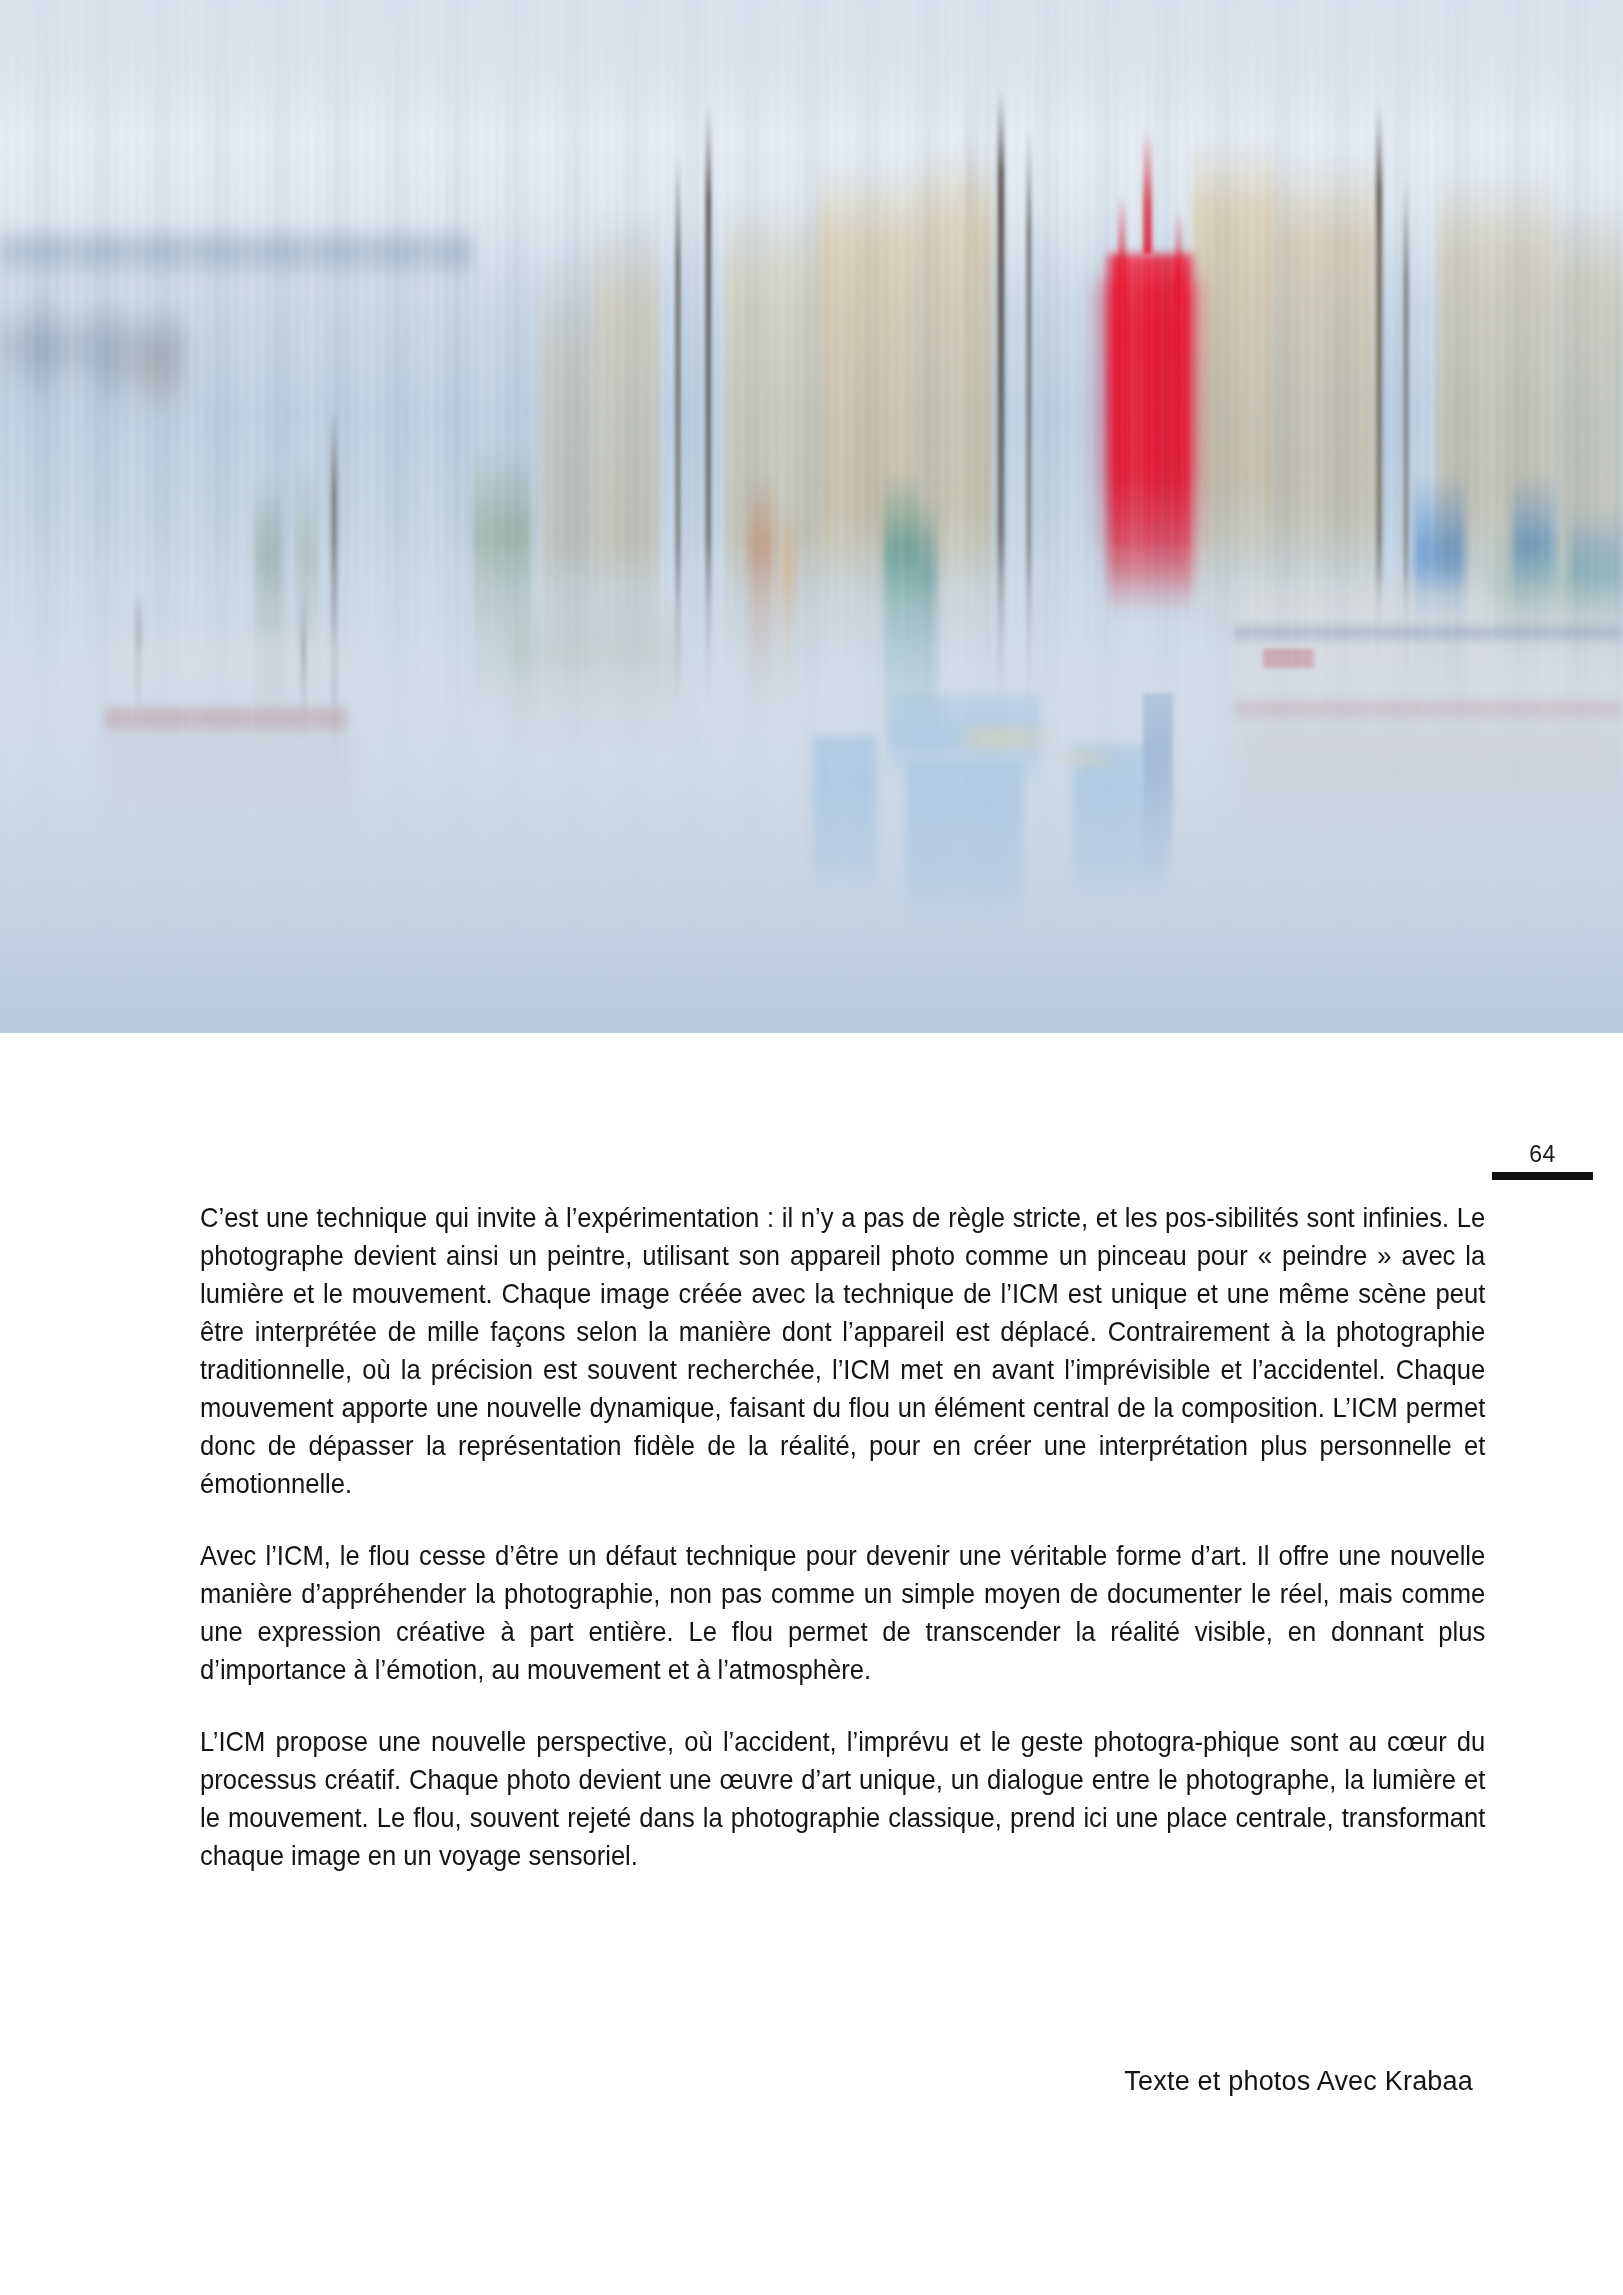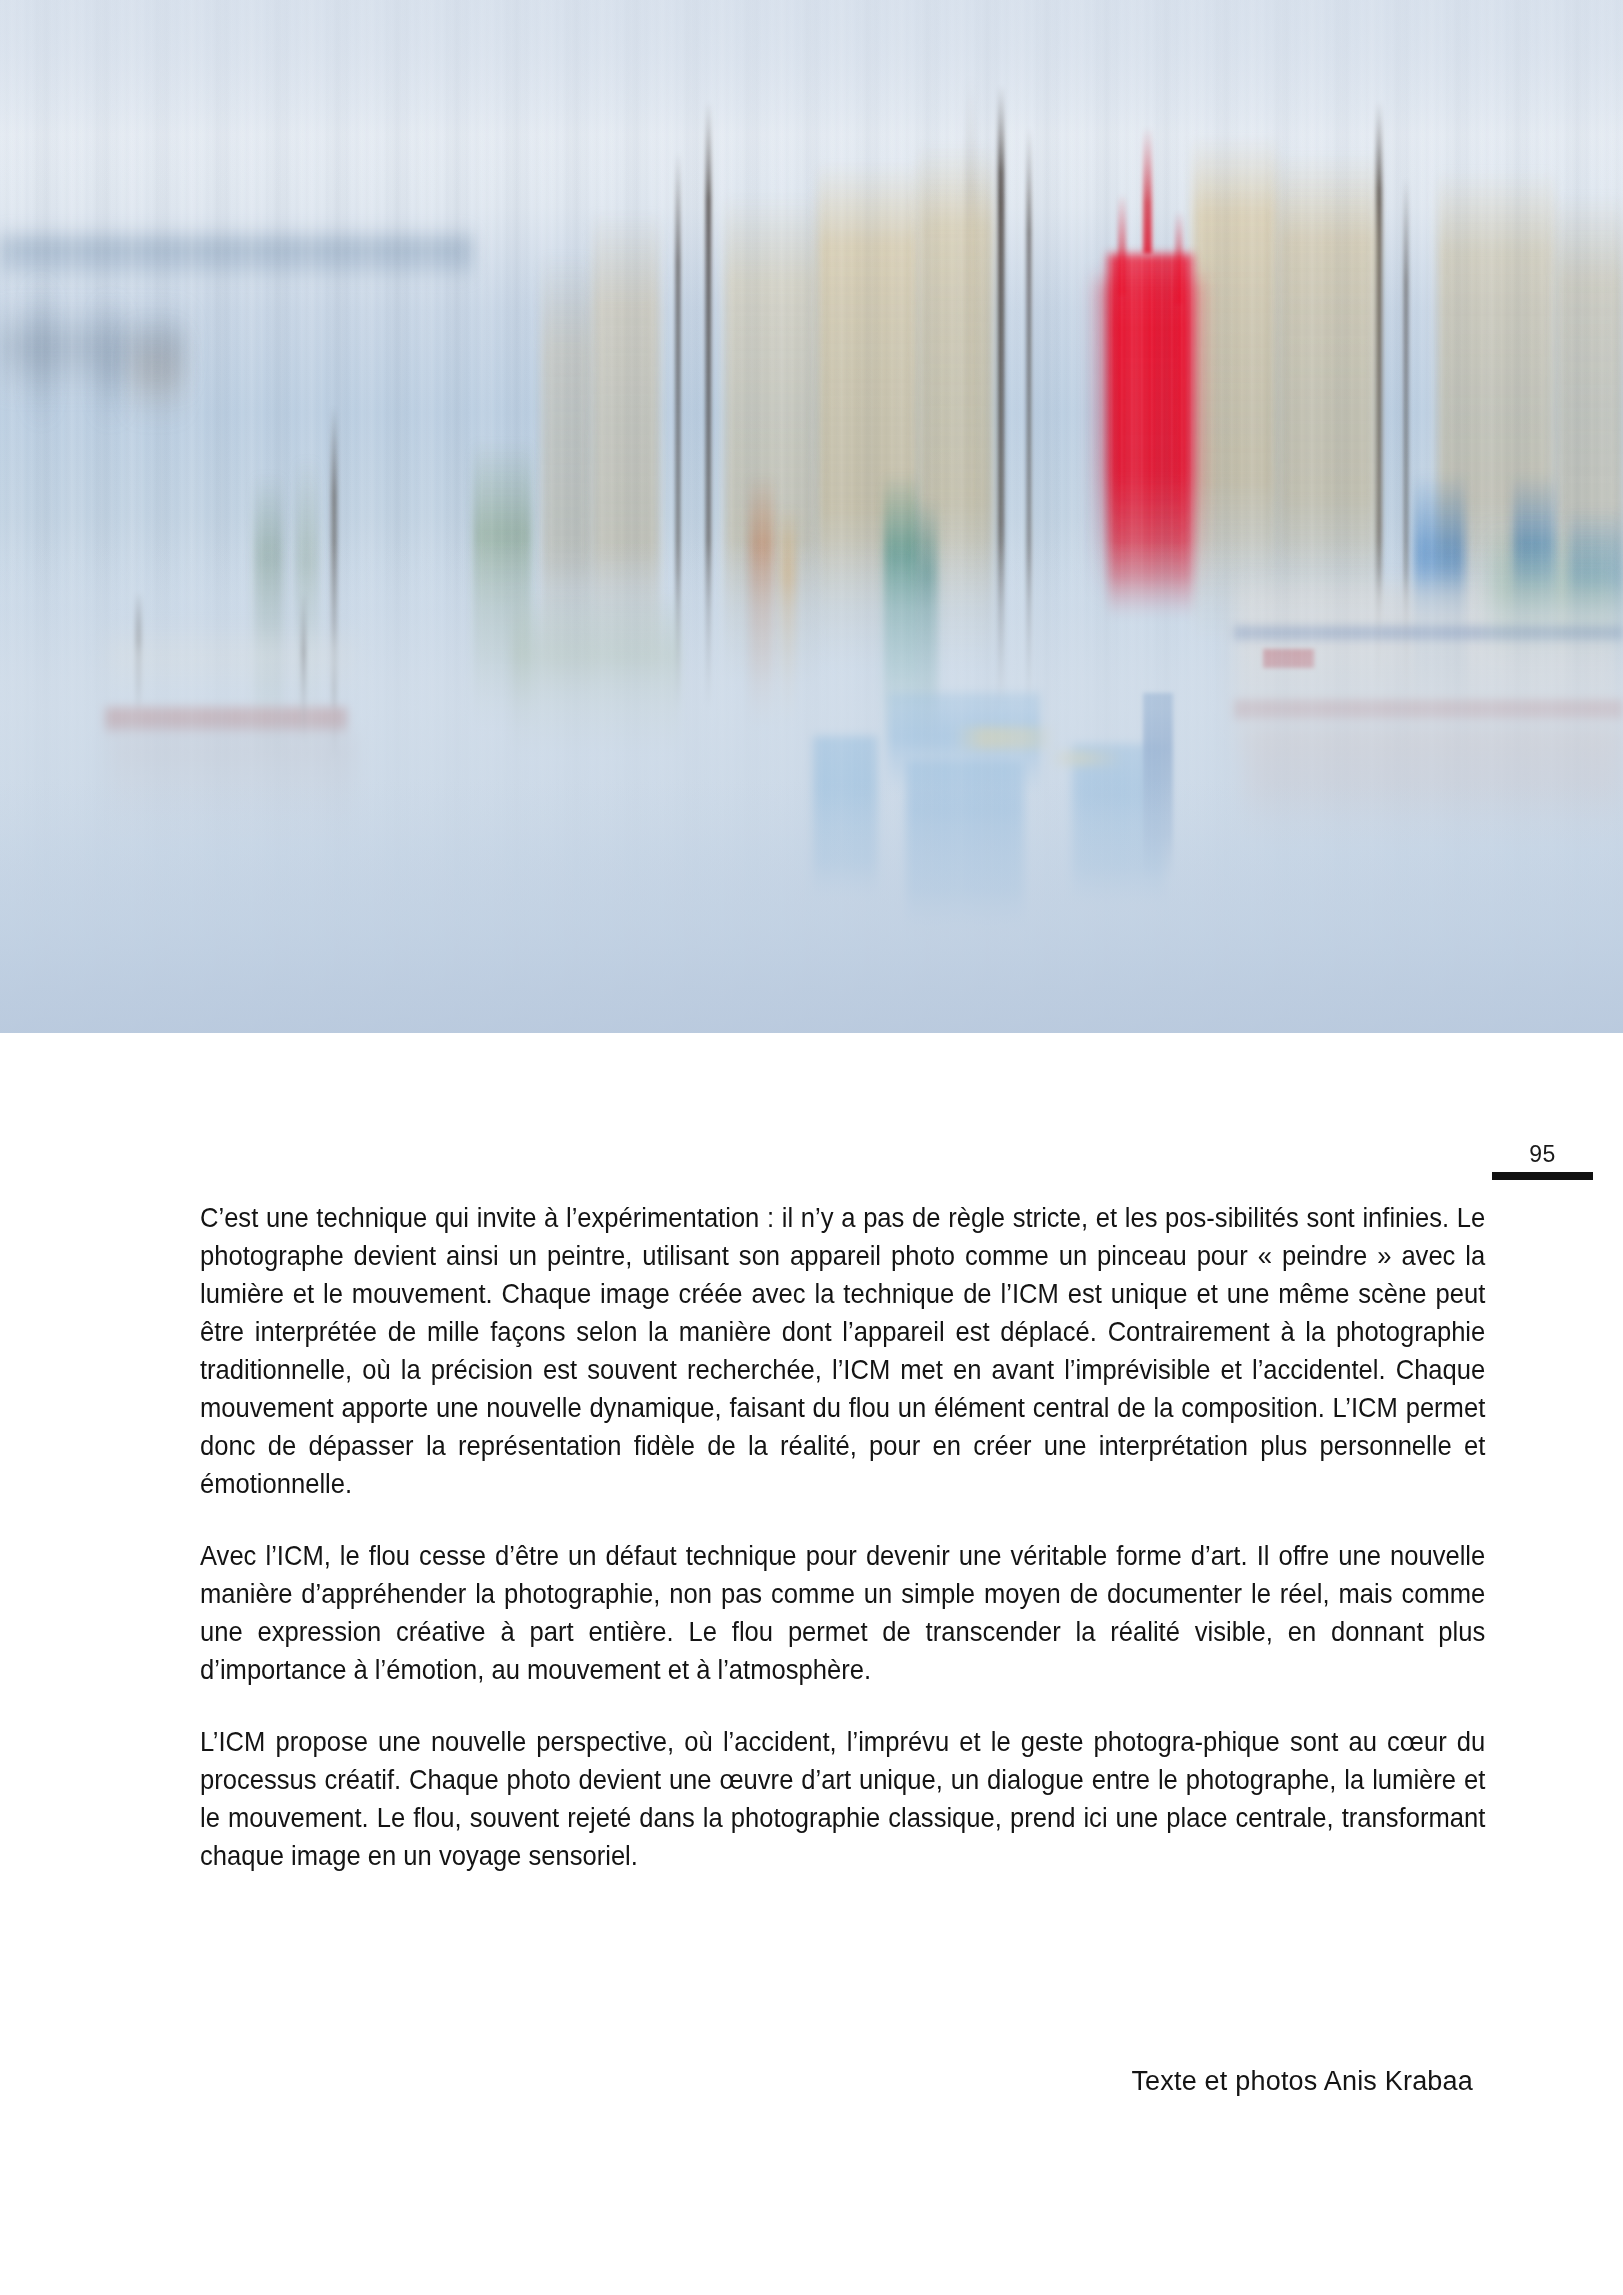--- a/index.html
+++ b/index.html
@@ -256,24 +256,24 @@
            rgba(255,255,255,0.00) 59px);"></div>
 
   <div class="water"></div>
 
   <div class="streaks" style="top:auto; bottom:0; height:254px; background:linear-gradient(to bottom, rgba(196,212,230,0) 0%, rgba(192,208,226,0.55) 55%, rgba(186,202,222,0.8) 100%); position:absolute; left:0; right:0;"></div>
 
   <div class="streaks" style="height:203px; background:linear-gradient(to bottom, rgba(228,234,242,0.55) 0%, rgba(222,230,240,0.25) 60%, rgba(214,224,236,0) 100%); position:absolute; left:0; right:0; top:0;"></div>
 </div>
 
 <div class="folio">
-  <div class="folio-num">95</div>
+  <div class="folio-num">64</div>
   <div class="folio-rule"></div>
 </div>
 
 <div class="textcol">
   <p class="para">C’est une technique qui invite à l’expérimentation : il n’y a pas de règle stricte, et les pos-sibilités sont infinies. Le photographe devient ainsi un peintre, utilisant son appareil photo comme un pinceau pour « peindre » avec la lumière et le mouvement. Chaque image créée avec la technique de l’ICM est unique et une même scène peut être interprétée de mille façons selon la manière dont l’appareil est déplacé. Contrairement à la photographie traditionnelle, où la précision est souvent recherchée, l’ICM met en avant l’imprévisible et l’accidentel. Chaque mouvement apporte une nouvelle dynamique, faisant du flou un élément central de la composition. L’ICM permet donc de dépasser la représentation fidèle de la réalité, pour en créer une interprétation plus personnelle et émotionnelle.</p>
   <p class="para">Avec l’ICM, le flou cesse d’être un défaut technique pour devenir une véritable forme d’art. Il offre une nouvelle manière d’appréhender la photographie, non pas comme un simple moyen de documenter le réel, mais comme une expression créative à part entière. Le flou permet de transcender la réalité visible, en donnant plus d’importance à l’émotion, au mouvement et à l’atmosphère.</p>
   <p class="para">L’ICM propose une nouvelle perspective, où l’accident, l’imprévu et le geste photogra-phique sont au cœur du processus créatif. Chaque photo devient une œuvre d’art unique, un dialogue entre le photographe, la lumière et le mouvement. Le flou, souvent rejeté dans la photographie classique, prend ici une place centrale, transformant chaque image en un voyage sensoriel.</p>
 </div>
 
-<div class="credit">Texte et photos Anis Krabaa</div>
+<div class="credit">Texte et photos Avec Krabaa</div>
 
 
 </body></html>

